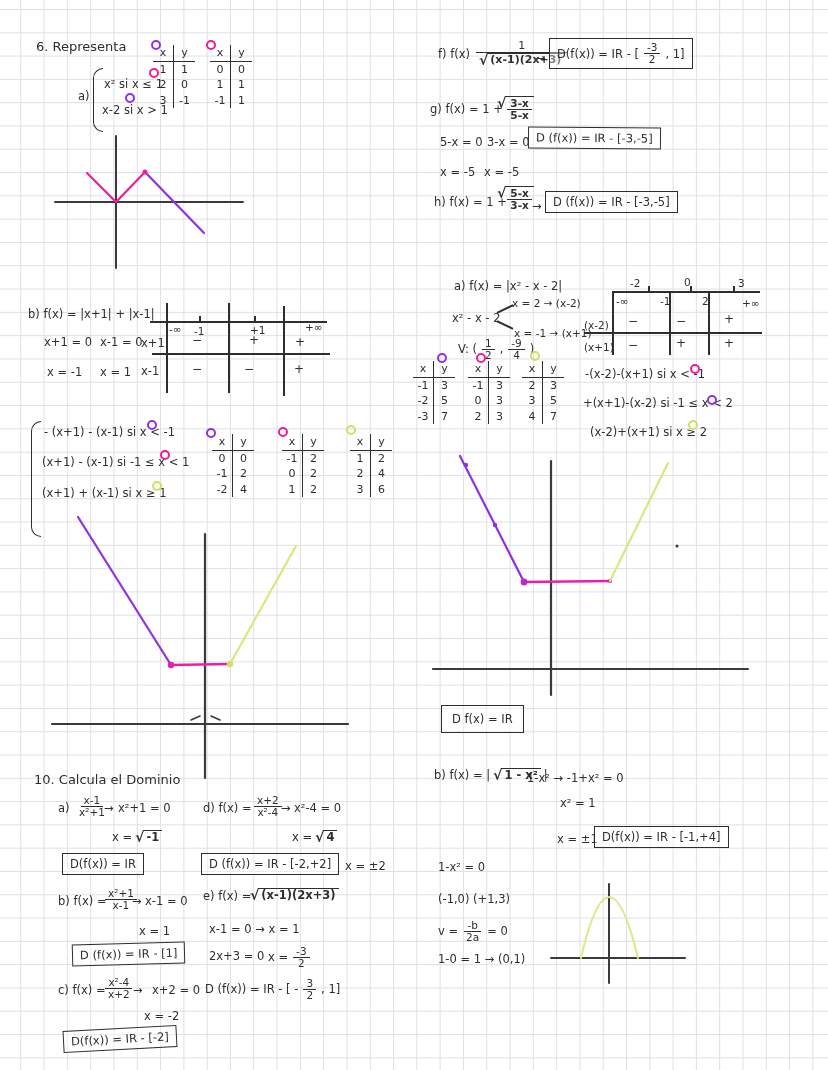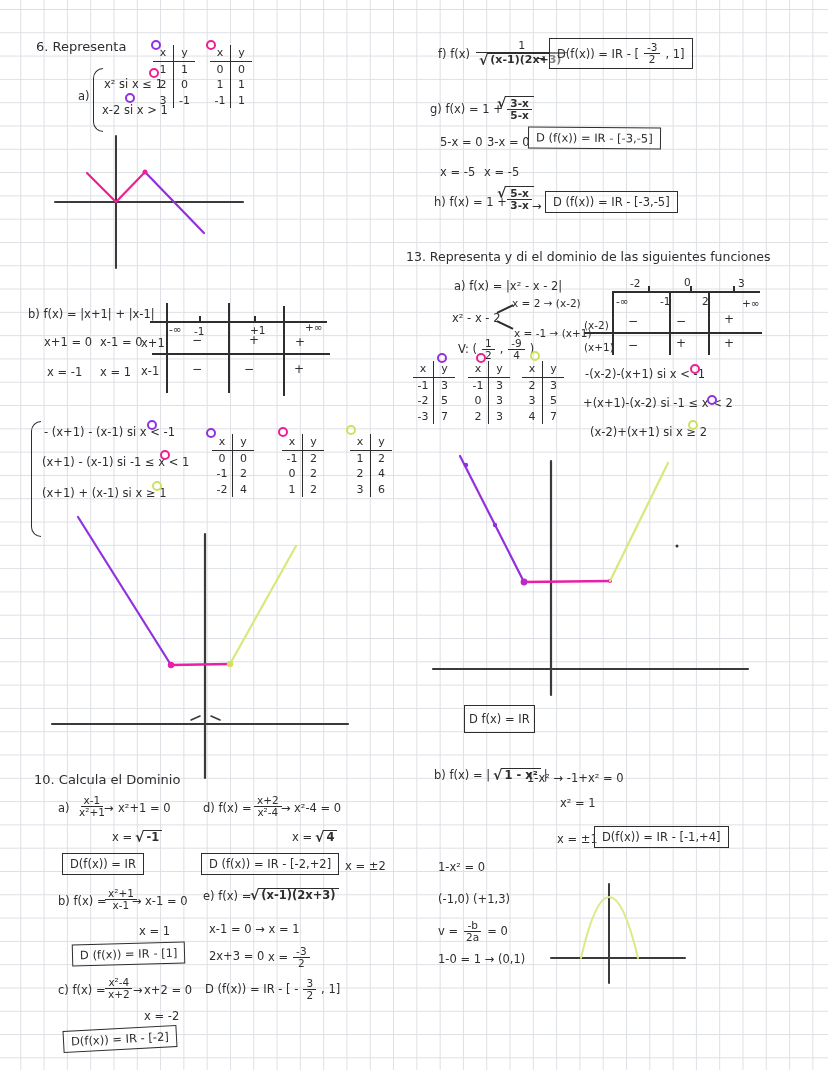--- a/index.html
+++ b/index.html
@@ -244,21 +244,21 @@
     </span>
 
   <span class="t" style="left:58px;top:984px">c) f(x) =</span>
   <span class="t" style="left:103px;top:977px">
       <span class="fr">
         <i class="n">x²-4</i>
         <i class="d">x+2</i>
       </span>
     </span>
   <span class="t" style="left:133px;top:984px">→</span>
-  <span class="t" style="left:144px;top:984px">x+2 = 0</span>
+  <span class="t" style="left:152px;top:984px">x+2 = 0</span>
   <span class="t" style="left:144px;top:1010px">x = -2</span>
   <div class="abox" style="left:63px;top:1028px;transform:rotate(-3deg)">
       <span>D(f(x)) = IR - [-2]</span>
     </div>
 
   <span class="t" style="left:438px;top:48px">f) f(x)</span>
   <span class="t" style="left:474px;top:40px">
       <span class="fr" style="font-size:11px">
         <i class="n" style="align-self:stretch;text-align:center">1</i>
         <i class="d"><span class="sq">
@@ -303,21 +303,20 @@
             <i class="n">5-x</i>
             <i class="d">3-x</i>
           </span></b>
       </span>
     </span>
   <span class="t" style="left:532px;top:200px">→</span>
   <div class="abox" style="left:545px;top:191px">
       <span>D (f(x)) = IR - [-3,-5]</span>
     </div>
 
-  <span class="t" style="left:406px;top:250px;font-size:12.5px">13. Representa y di el dominio de las siguientes funciones</span>
   <span class="t" style="left:454px;top:280px">a) f(x) = |x² - x - 2|</span>
   <span class="t sm" style="left:512px;top:297px">x = 2 → (x-2)</span>
   <span class="t" style="left:452px;top:312px">x² - x - 2</span>
   <span class="t sm" style="left:514px;top:327px">x = -1 → (x+1)</span>
   <div class="dln" style="left:496px;top:308px;width:18px;transform:rotate(-26deg)"></div>
   <div class="dln" style="left:496px;top:324px;width:18px;transform:rotate(26deg)"></div>
   <span class="t" style="left:458px;top:338px">
       <span>V: (</span>
       <span class="fr">
         <i class="n">1</i>
@@ -402,21 +401,21 @@
         <line x1="40" y1="13" x2="104" y2="139" stroke="#9230e0" stroke-width="2.2" stroke-linecap="round"></line>
         <circle cx="46" cy="22" r="2.2" fill="#9230e0"></circle>
         <circle cx="75" cy="82" r="2.2" fill="#9230e0"></circle>
         <line x1="104" y1="139" x2="190" y2="138" stroke="#ea1fa8" stroke-width="2.4" stroke-linecap="round"></line>
         <circle cx="104" cy="139" r="3.4" fill="#c026c9"></circle>
         <circle cx="190" cy="138" r="2" fill="#ea1fa8"></circle>
         <line x1="190" y1="138" x2="248" y2="20" stroke="#d9e87c" stroke-width="2.2" stroke-linecap="round"></line>
         <circle cx="257" cy="103" r="1.5" fill="#333333"></circle>
       </svg></div>
 
-  <div class="abox" style="left:464px;top:705px;padding:6px 4px">
+  <div class="abox" style="left:441px;top:705px;padding:6px 10px">
       <span>D f(x) = IR</span>
     </div>
 
   <span class="t" style="left:434px;top:768px">
       <span>b) f(x) = |</span>
       <span class="sq">
         <b class="rs">√</b>
         <b class="sb">1 - x²</b>
       </span>
       <span>|</span>

